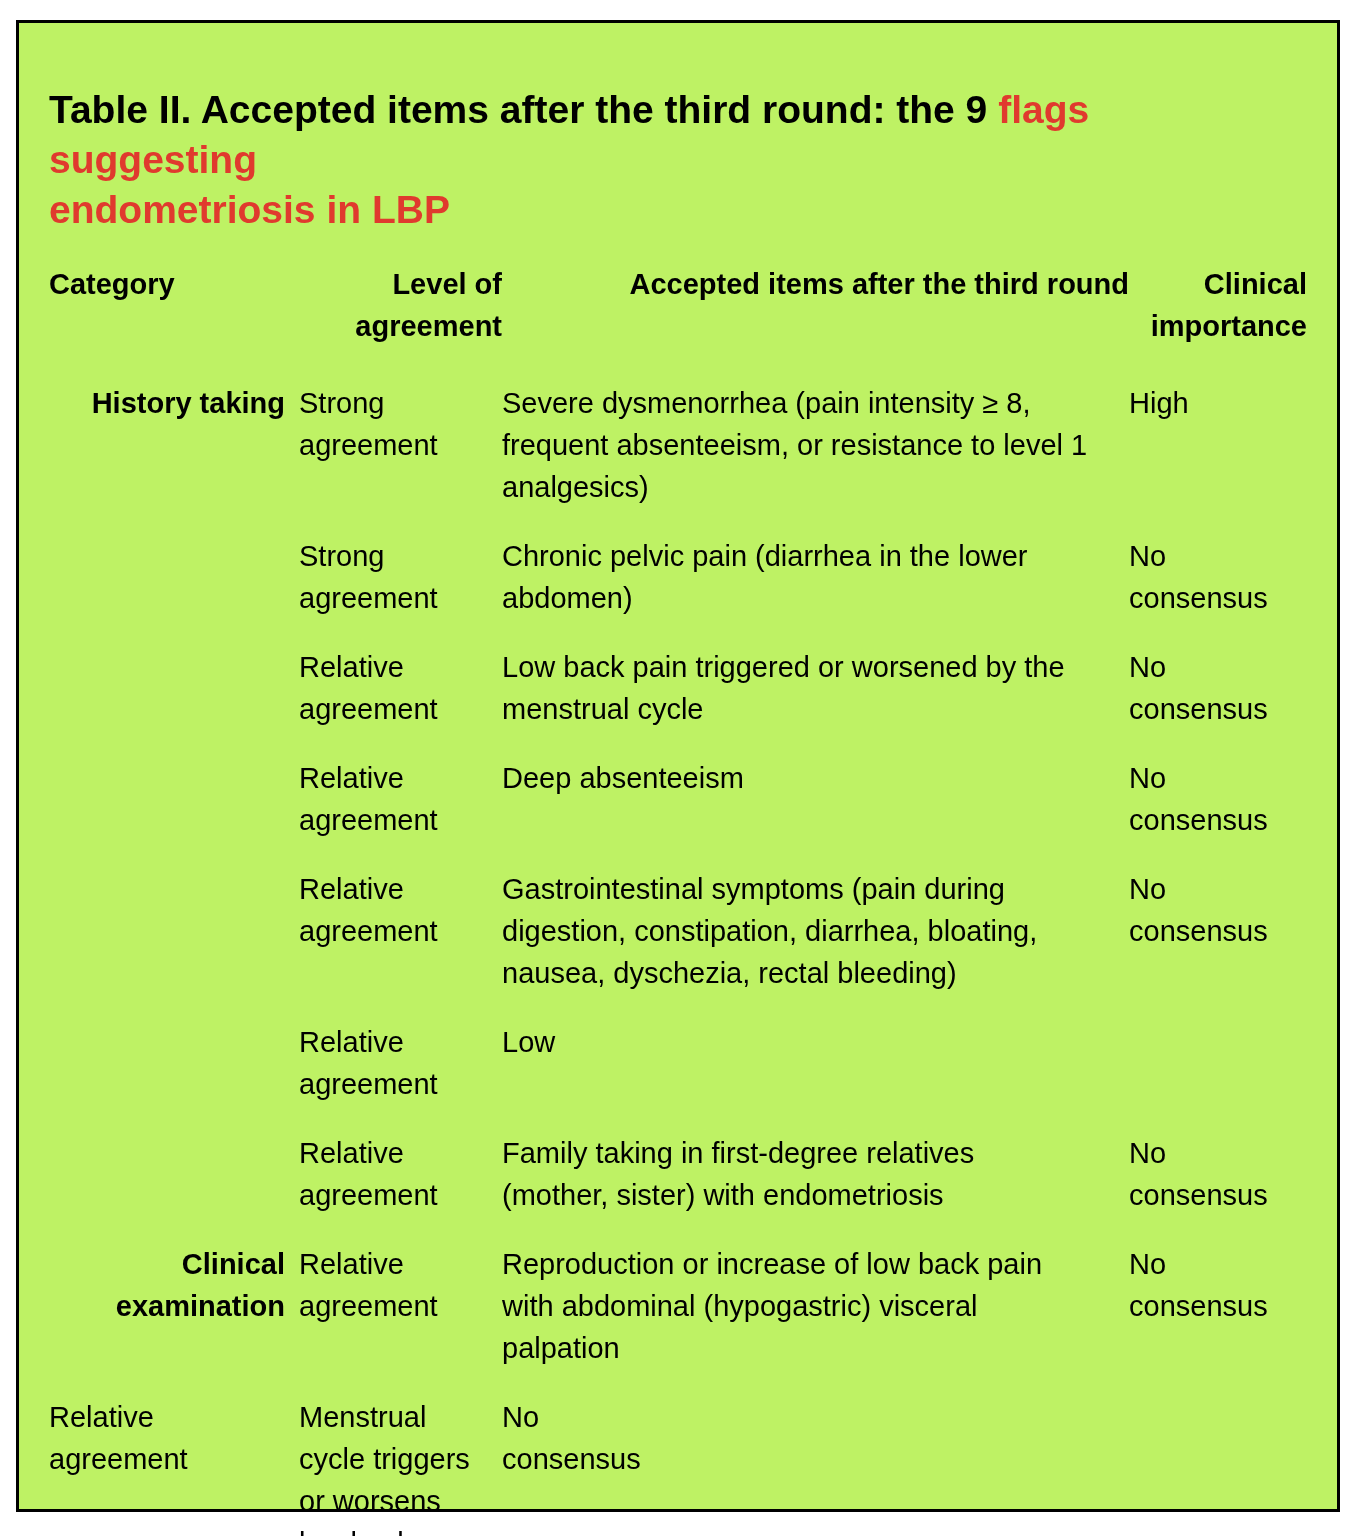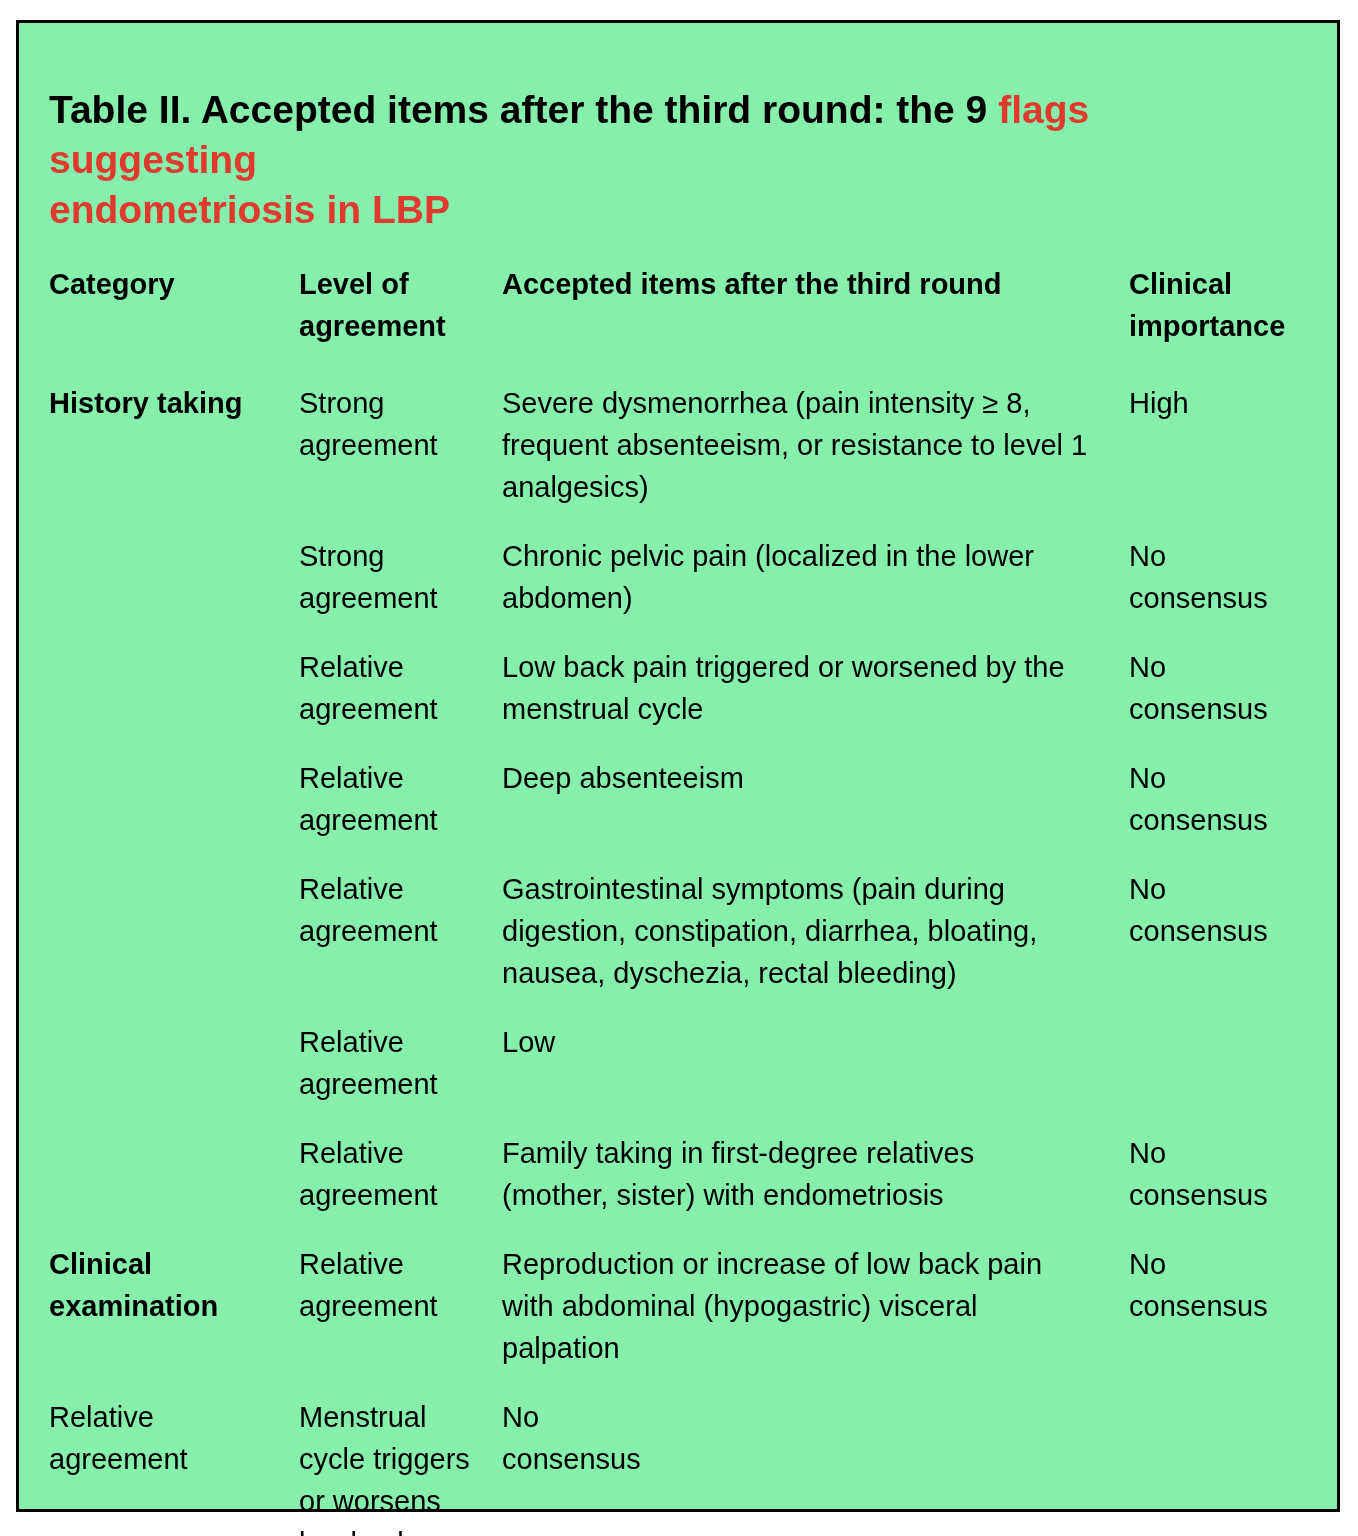--- a/index.html
+++ b/index.html
@@ -18,21 +18,21 @@
   }
   .table-figure {
     position: absolute;
     left: 16px;
     top: 20px;
     width: 1324px;
     height: 1492px;
     border: 3px solid #000000;
     box-sizing: border-box;
     padding: 62px 30px 40px 30px;
-    background: #86efac;
+    background: #bef264;
   }
   .title {
     margin: 0 0 28px 0;
     font-size: 39px;
     font-weight: bold;
     line-height: 50px;
     white-space: pre-line;
     letter-spacing: 0;
   }
   .grid {
@@ -41,36 +41,37 @@
     align-items: start;
   }
   .header-row {
     margin-bottom: 35px;
   }
   .header-cell {
     font-size: 29px;
     font-weight: bold;
     line-height: 42px;
     white-space: pre-line;
-    text-align: left;
+    text-align: right;
   }
   .header-cell.first {
     text-align: left;
   }
   .data-row {
     margin-bottom: 27px;
   }
   .cell {
     font-size: 29px;
     line-height: 42px;
     white-space: pre-line;
     padding-right: 14px;
   }
   .cell.category {
     font-weight: bold;
+    text-align: right;
   }
 </style>
 </head>
 <body>
 
 <div class="page">
   <div class="table-figure">
 
     <h1 class="title"><span>Table II. Accepted items after the third round: the 9 </span><span style="color: rgb(224, 58, 46);">flags suggesting
 endometriosis in LBP</span></h1>
@@ -91,21 +92,21 @@
       <div class="cell">Severe dysmenorrhea (pain intensity ≥ 8,
 frequent absenteeism, or resistance to level 1
 analgesics)</div>
       <div class="cell">High</div>
     </div>
 
     <div class="grid data-row">
       <div class="cell category"></div>
       <div class="cell">Strong
 agreement</div>
-      <div class="cell">Chronic pelvic pain (localized in the lower
+      <div class="cell">Chronic pelvic pain (diarrhea in the lower
 abdomen)</div>
       <div class="cell">No
 consensus</div>
     </div>
 
     <div class="grid data-row">
       <div class="cell category"></div>
       <div class="cell">Relative
 agreement</div>
       <div class="cell">Low back pain triggered or worsened by the

